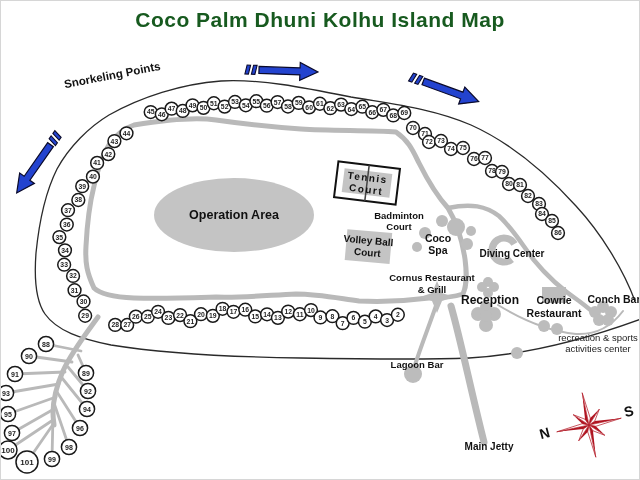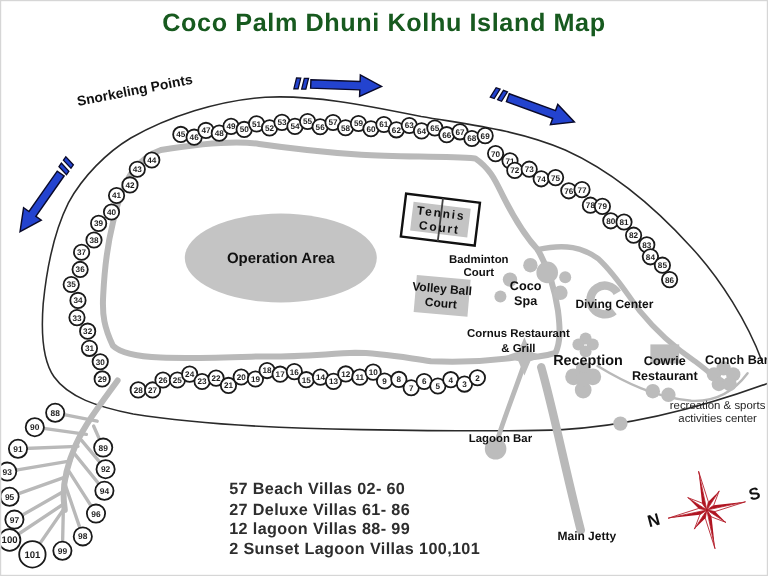--- a/index.html
+++ b/index.html
@@ -368,19 +368,13 @@
         <polygon points="572.065259209037,413.65185833471446 584.0351563415262,418.2311166796459 588,424" fill="#fff" stroke="#b01421" stroke-width="0.7"></polygon>
         <polygon points="581.1389142030139,391.7211291757844 584.0351563415262,418.2311166796459 588,424" fill="#b01421"></polygon>
         <polygon points="581.1389142030139,391.7211291757844 589.275648678445,417.1172156470523 588,424" fill="#fff" stroke="#b01421" stroke-width="0.7"></polygon>
         <polygon points="598.3481416652855,408.0652592090369 589.275648678445,417.1172156470523 588,424" fill="#b01421"></polygon>
         <polygon points="598.3481416652855,408.0652592090369 593.7688833203541,420.03515634152615 588,424" fill="#fff" stroke="#b01421" stroke-width="0.7"></polygon>
       </g>
     <text class="maplabel" font-size="14" text-anchor="middle" transform="translate(545,437) rotate(-15)">N</text>
     <text class="maplabel" font-size="14" text-anchor="middle" transform="translate(629,415) rotate(-15)">S</text>
   </svg>
 
-  <div id="legend">
-    <div>57 Beach Villas 02- 60</div>
-    <div>27 Deluxe Villas 61- 86</div>
-    <div>12 lagoon Villas 88- 99</div>
-    <div>2 Sunset Lagoon Villas 100,101</div>
-  </div>
 </div>
 
 </body></html>

